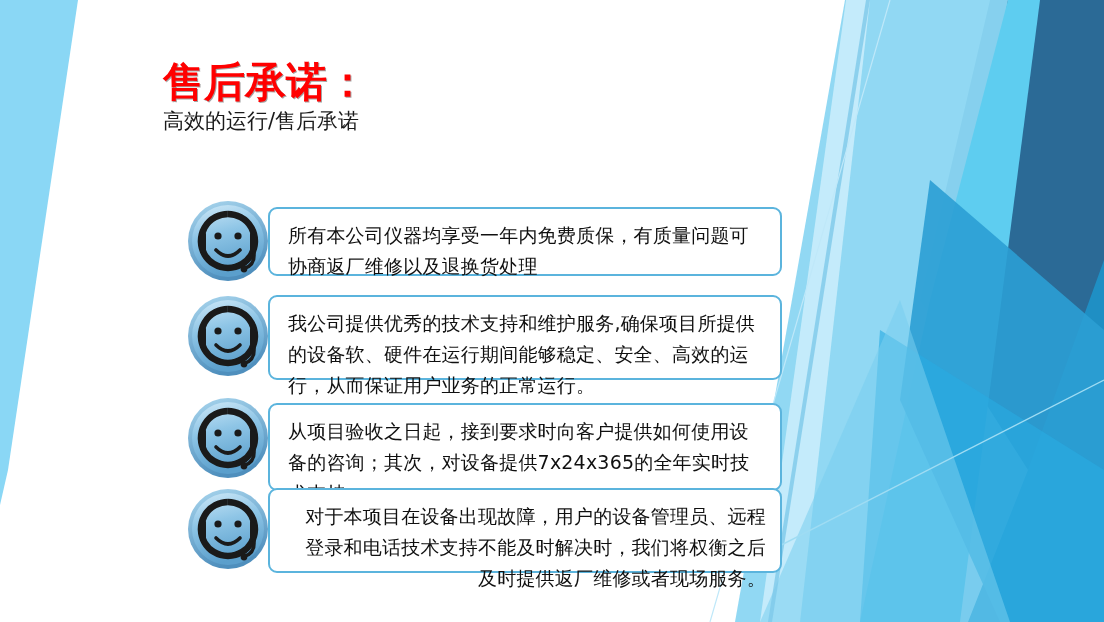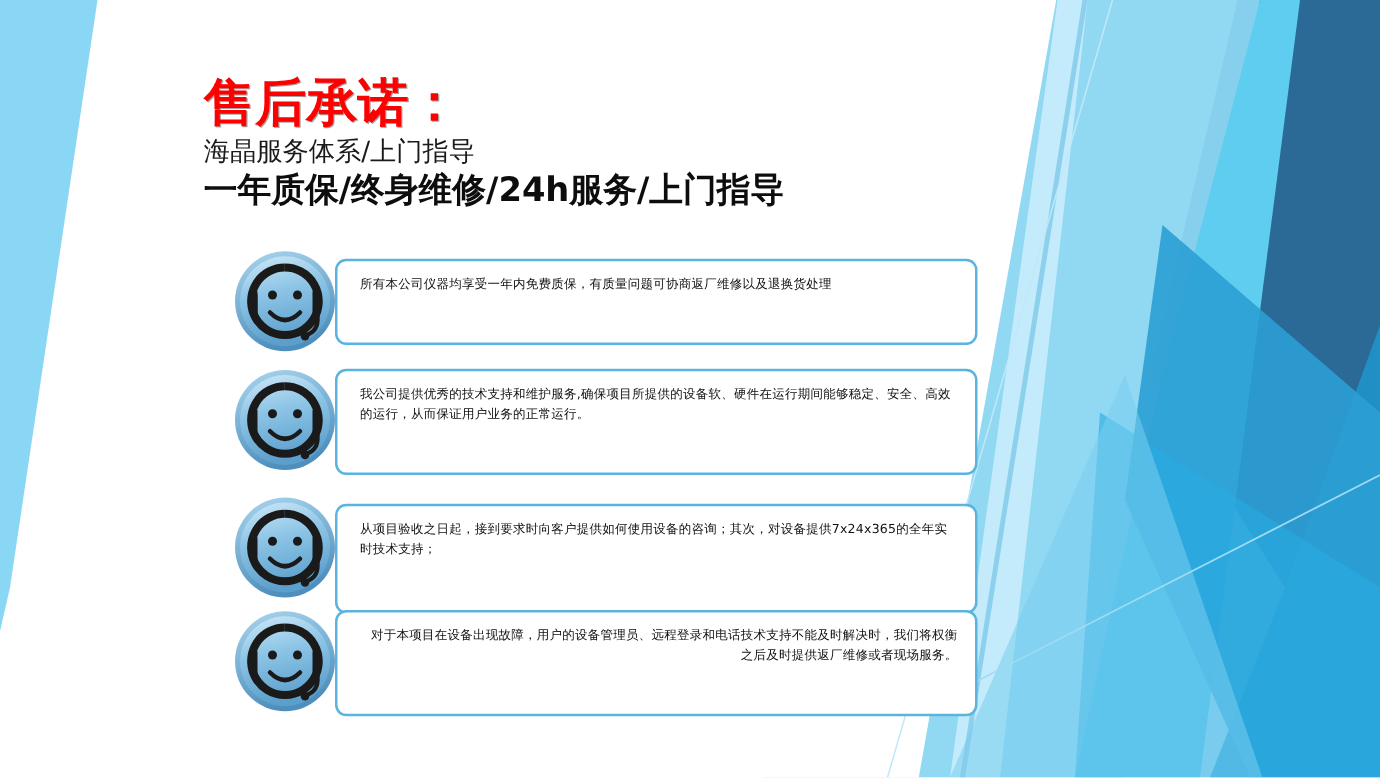--- a/index.html
+++ b/index.html
@@ -83,21 +83,21 @@
     left: 82px;
     border: 2px solid #5bb4dd;
     border-radius: 9px;
     background: #ffffff;
     box-sizing: border-box;
     width: 514px;
     z-index: 1;
   }
   .callout-text {
     font-family: "DejaVu Sans", "Liberation Sans", sans-serif;
-    font-size: 10px;
+    font-size: 19px;
     color: #101010;
     line-height: 1.62;
     padding: 11px 14px 11px 18px;
     letter-spacing: 0.2px;
   }
 
   
   #row-1 { top: 199px; }
   #row-1 .callout { top: 8px; height: 69px; }
   #row-2 { top: 294px; }
@@ -147,22 +147,21 @@
 
     <polygon points="760,622 1010,622 900,300" fill="#79cdef" opacity="0.55"></polygon>
 
     <polygon points="866,0 870,0 772,622 768,622" fill="#7ec9ea" opacity="0.8"></polygon>
     <line x1="1104" y1="380" x2="752" y2="560" stroke="#9fdcf3" stroke-width="1.4"></line>
     <line x1="890" y1="0" x2="710" y2="622" stroke="#bfe8f9" stroke-width="1.2"></line>
   </svg>
 
   <div id="heading">
     <div class="title-main">售后承诺：</div>
-    <div class="title-sub">海晶服务体系/上门指导</div>
-    <div class="title-tag">一年质保/终身维修/24h服务/上门指导</div>
+    <div class="title-sub">高效的运行/售后承诺</div>
   </div>
 
   <div class="row" id="row-1">
     <div class="callout">
       <div class="callout-text">所有本公司仪器均享受一年内免费质保，有质量问题可协商返厂维修以及退换货处理</div>
     </div>
     <div class="icon-wrap">
       <svg viewBox="0 0 84 84" width="84" height="84">
         <circle cx="42" cy="42" r="40" fill="url(#gIconRing)"></circle>
         <circle cx="42" cy="42" r="36" fill="url(#gIcon)"></circle>

